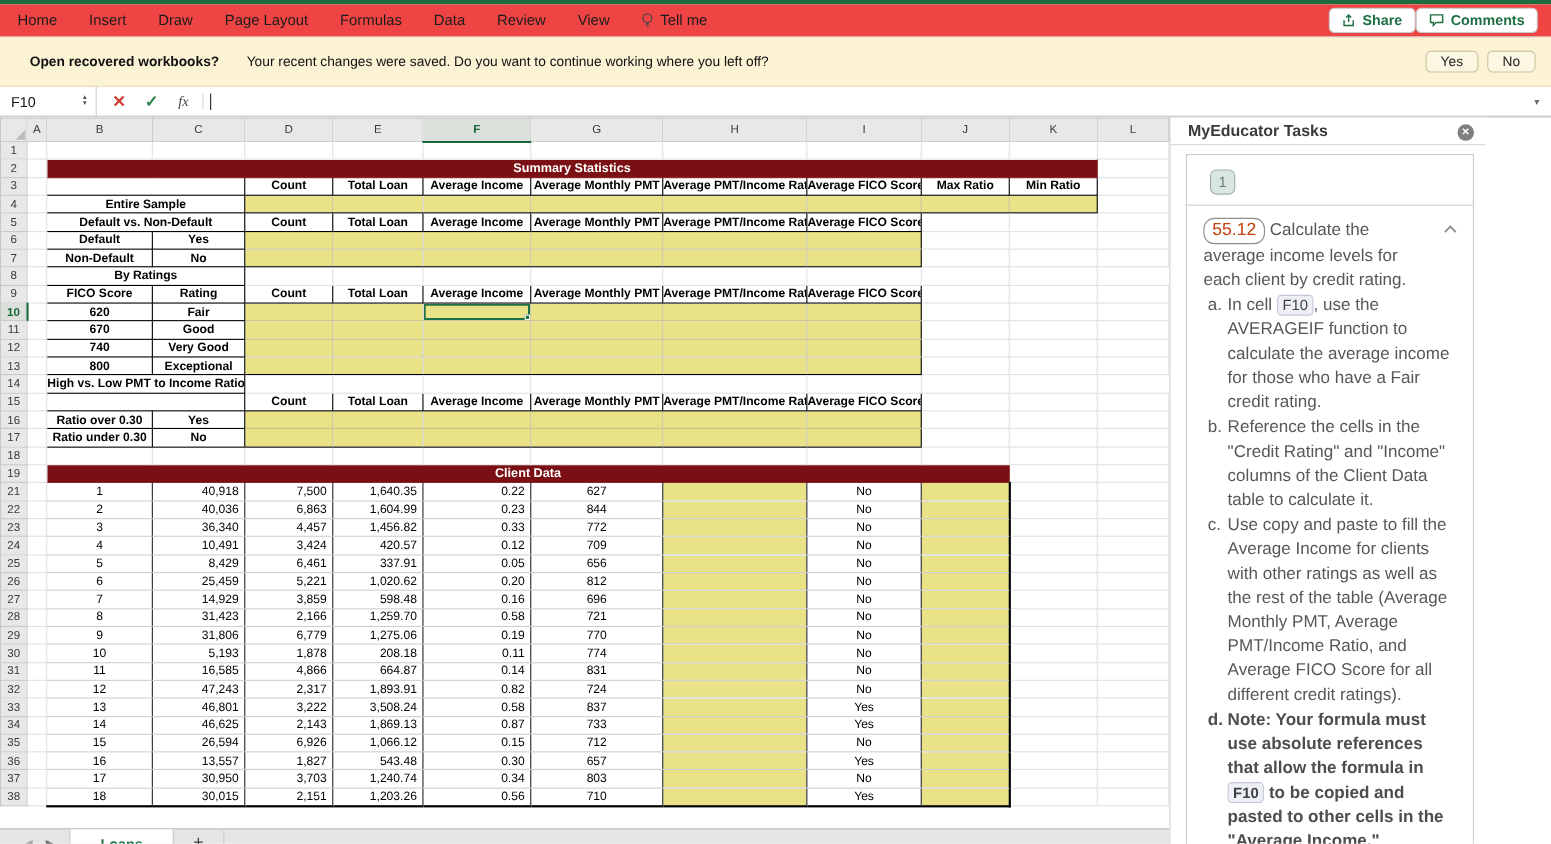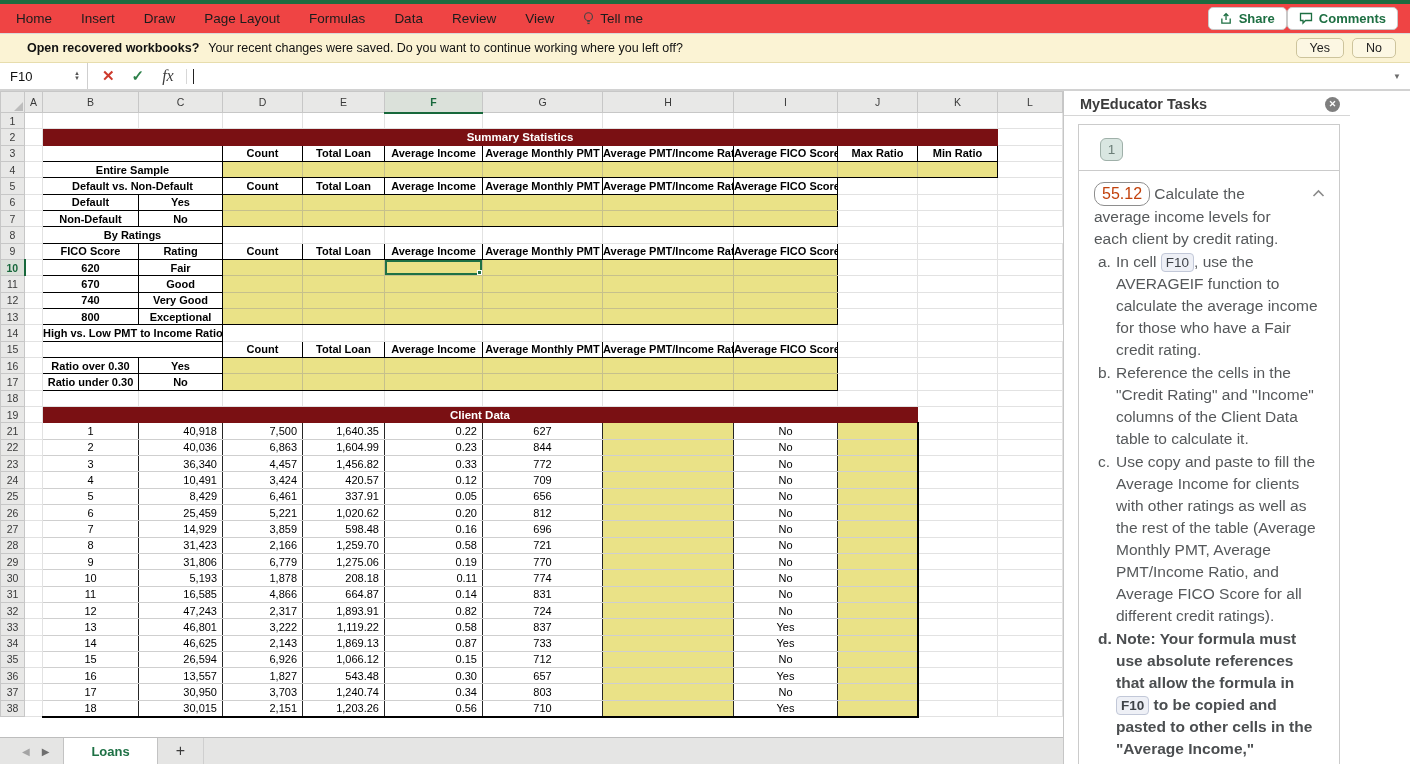--- a/index.html
+++ b/index.html
@@ -18,36 +18,36 @@
   .tellme { display:flex; align-items:center; gap:6px; }
   .bulb { width:11px; height:15px; display:inline-block; }
   .mb-right { margin-left:auto; display:flex; }
   .btn-chrome {
     display:flex; align-items:center; gap:6px; background:#fff; border:1px solid #c9c9c9;
     border-radius:5px; padding:3px 11px; color:#1d6f42; font-weight:bold; font-size:13px;
   }
   .btn-chrome svg { display:block; }
   
   .notif {
-    height:29px; background:#fbf3d4; border-bottom:1px solid #e7ddad;
-    display:flex; align-items:center; padding:0 14px 0 27px; font-size:12.5px; color:#111;
+    height:45px; background:#fbf3d4; border-bottom:1px solid #e7ddad;
+    display:flex; align-items:center; padding:0 14px 0 27px; font-size:12.5px; color:#111;gap:16px;
   }
   .notif b { margin-right:9px; }
   .notif-right { margin-left:auto; display:flex; gap:8px; }
   .btn-notif {
     background:#fcf7e3; border:1px solid #cdc49c; border-radius:5px;
     font-size:12.5px; color:#222; padding:1px 13px; line-height:16px;
   }
   
   .fbar { height:28px; background:#fff; border-bottom:2px solid #d2d2d2; display:flex; align-items:center; }
   .namebox { width:88px; height:100%; display:flex; align-items:center; padding-left:10px; font-size:13px; color:#111; border-right:1px solid #cfcfcf; }
   .spin { margin-left:auto; margin-right:7px; display:flex; flex-direction:column; line-height:5px; font-size:6px; color:#555; }
   .fx-x { color:#cd3a2d; font-size:15px; font-weight:bold; margin:0 0 0 14px; }
   .fx-check { color:#2c8049; font-size:15px; font-weight:bold; margin:0 0 0 17px; }
-  .fx-fx { font-family:"Liberation Serif", serif; font-style:italic; font-size:16px; color:#3e3e3e; margin-left:18px; }
+  .fx-fx { font-family:"Liberation Serif", serif; font-style:italic; font-size:13px; color:#3e3e3e; margin-left:18px; }
   .fx-div { width:1px; height:15px; background:#d7d7d7; margin-left:12px; }
   .caret-line { width:1.5px; height:15px; background:#222; margin-left:6px; }
   .fbar-caret { margin-left:auto; padding-right:9px; color:#6c6c6c; font-size:8px; }
   
   .main { display:flex; height:673px; position:relative; }
   .gridwrap { width:1063px; position:relative; background:#fff; }
   
   table.sheet { border-collapse:collapse; table-layout:fixed; width:1062px; }
   .sheet th, .sheet td { overflow:hidden; white-space:nowrap; padding:0; vertical-align:middle; }
   .sheet thead tr { height:21px; }
@@ -639,21 +639,21 @@
               <td class="cdc  y cr"></td>
               <td class="c"></td>
               <td class="c"></td>
             </tr>
             <tr>
               <td class="rh">33</td>
               <td class="c"></td>
               <td class="cdc tc cl">13</td>
               <td class="cdc trt">46,801</td>
               <td class="cdc trt">3,222</td>
-              <td class="cdc trt">1,119.22</td>
+              <td class="cdc trt">3,508.24</td>
               <td class="cdc trt">0.58</td>
               <td class="cdc tc">837</td>
               <td class="cdc  y"></td>
               <td class="cdc tc">Yes</td>
               <td class="cdc  y cr"></td>
               <td class="c"></td>
               <td class="c"></td>
             </tr>
             <tr>
               <td class="rh">34</td>

